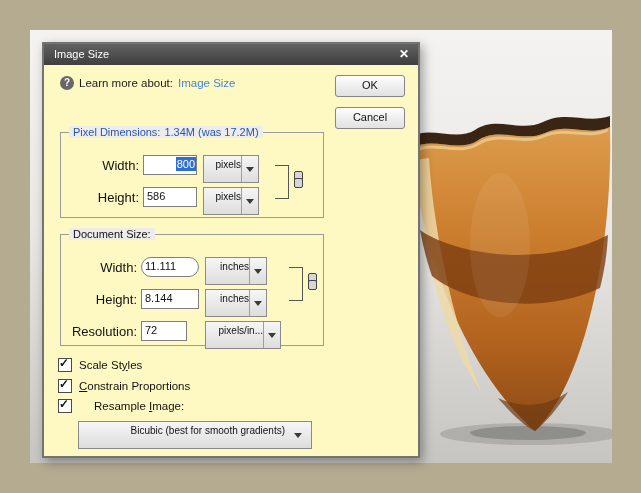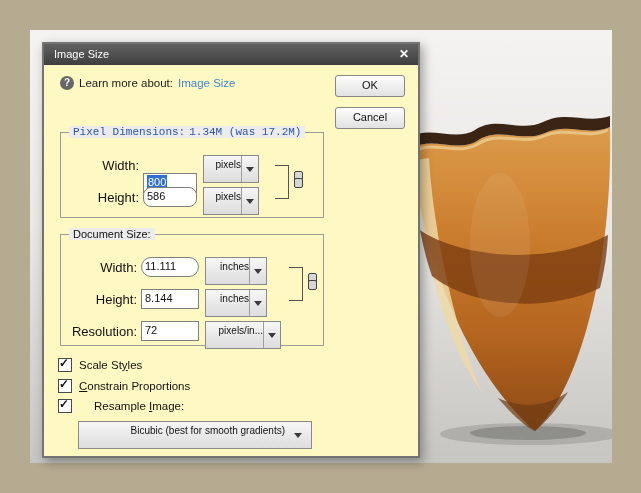--- a/index.html
+++ b/index.html
@@ -44,21 +44,21 @@
     font-size:11px; text-align:center; line-height:19px; color:#111;
   }
   .btn.ok{top:31px} .btn.cancel{top:63px} .btn.help{top:104px}
   .group { position:absolute; left:16px; width:262px; border:1px solid #9b9b9b; }
   .group.pixel { top:88px; height:84px; }
   .group.doc { top:190px; height:110px; }
   .legend {
     position:absolute; top:-7px; left:8px; background:#ececec; padding:0 4px;
     font-size:11px; white-space:nowrap; color:#111;
   }
-  .legend.blue { color:#2c56a4;font-family:Liberation Mono, monospace; }
+  .legend.blue { color:#2c56a4; }
   .legend .val { margin-left:4px; }
   .flabel { position:absolute; font-size:13px; color:#111; text-align:right; white-space:nowrap; }
   .field {
     position:absolute; height:20px; background:#fff; border:1px solid #7f7f7f;
     box-sizing:border-box; font-size:11px; line-height:17px; padding-left:3px; color:#111;
   }
   .field.selected span { background:#2f6fd0; color:#fff; padding:1px 1px; }
   .combo {
     position:absolute; height:28px; box-sizing:border-box;
     background:linear-gradient(180deg,#f6f6f6,#dddddd);
@@ -122,32 +122,32 @@
 
   <div class="btn ok">OK</div>
   <div class="btn cancel">Cancel</div>
 
   <div class="group pixel">
     <div class="legend blue">
       <span>Pixel Dimensions:</span><span class="val">1.34M (was 17.2M)</span>
     </div>
 
     <div class="flabel" style="left:2px; top:25px; width:76px;">Width:</div>
-    <div class="field selected" style="left:82px; top:40px; width:54px;">
+    <div class="field selected" style="left:82px; top:22px; width:54px;text-align:right;">
       <span>800</span>
     </div>
     <div class="combo" style="left:142px; top:22px; width:56px;">
       <span class="lbl">pixels</span>
       <span class="arr">
           <span class="tri"></span>
         </span>
     </div>
 
     <div class="flabel" style="left:2px; top:57px; width:76px;">Height:</div>
-    <div class="field" style="left:82px; top:54px; width:54px;border-radius:8px;">
+    <div class="field" style="left:82px; top:54px; width:54px;">
       <span>586</span>
     </div>
     <div class="combo" style="left:142px; top:54px; width:56px;">
       <span class="lbl">pixels</span>
       <span class="arr">
           <span class="tri"></span>
         </span>
     </div>
 
     <div class="bracket" style="left:214px; top:32px;"></div>
@@ -173,21 +173,21 @@
       <span>8.144</span>
     </div>
     <div class="combo" style="left:144px; top:54px; width:62px;">
       <span class="lbl">inches</span>
       <span class="arr">
           <span class="tri"></span>
         </span>
     </div>
 
     <div class="flabel" style="left:0px; top:89px; width:76px;">Resolution:</div>
-    <div class="field" style="left:80px; top:86px; width:58px;">
+    <div class="field" style="left:80px; top:86px; width:46px;">
       <span>72</span>
     </div>
     <div class="combo" style="left:144px; top:86px; width:76px;">
       <span class="lbl">pixels/in...</span>
       <span class="arr">
           <span class="tri"></span>
         </span>
     </div>
 
     <div class="bracket" style="left:228px; top:32px;"></div>

